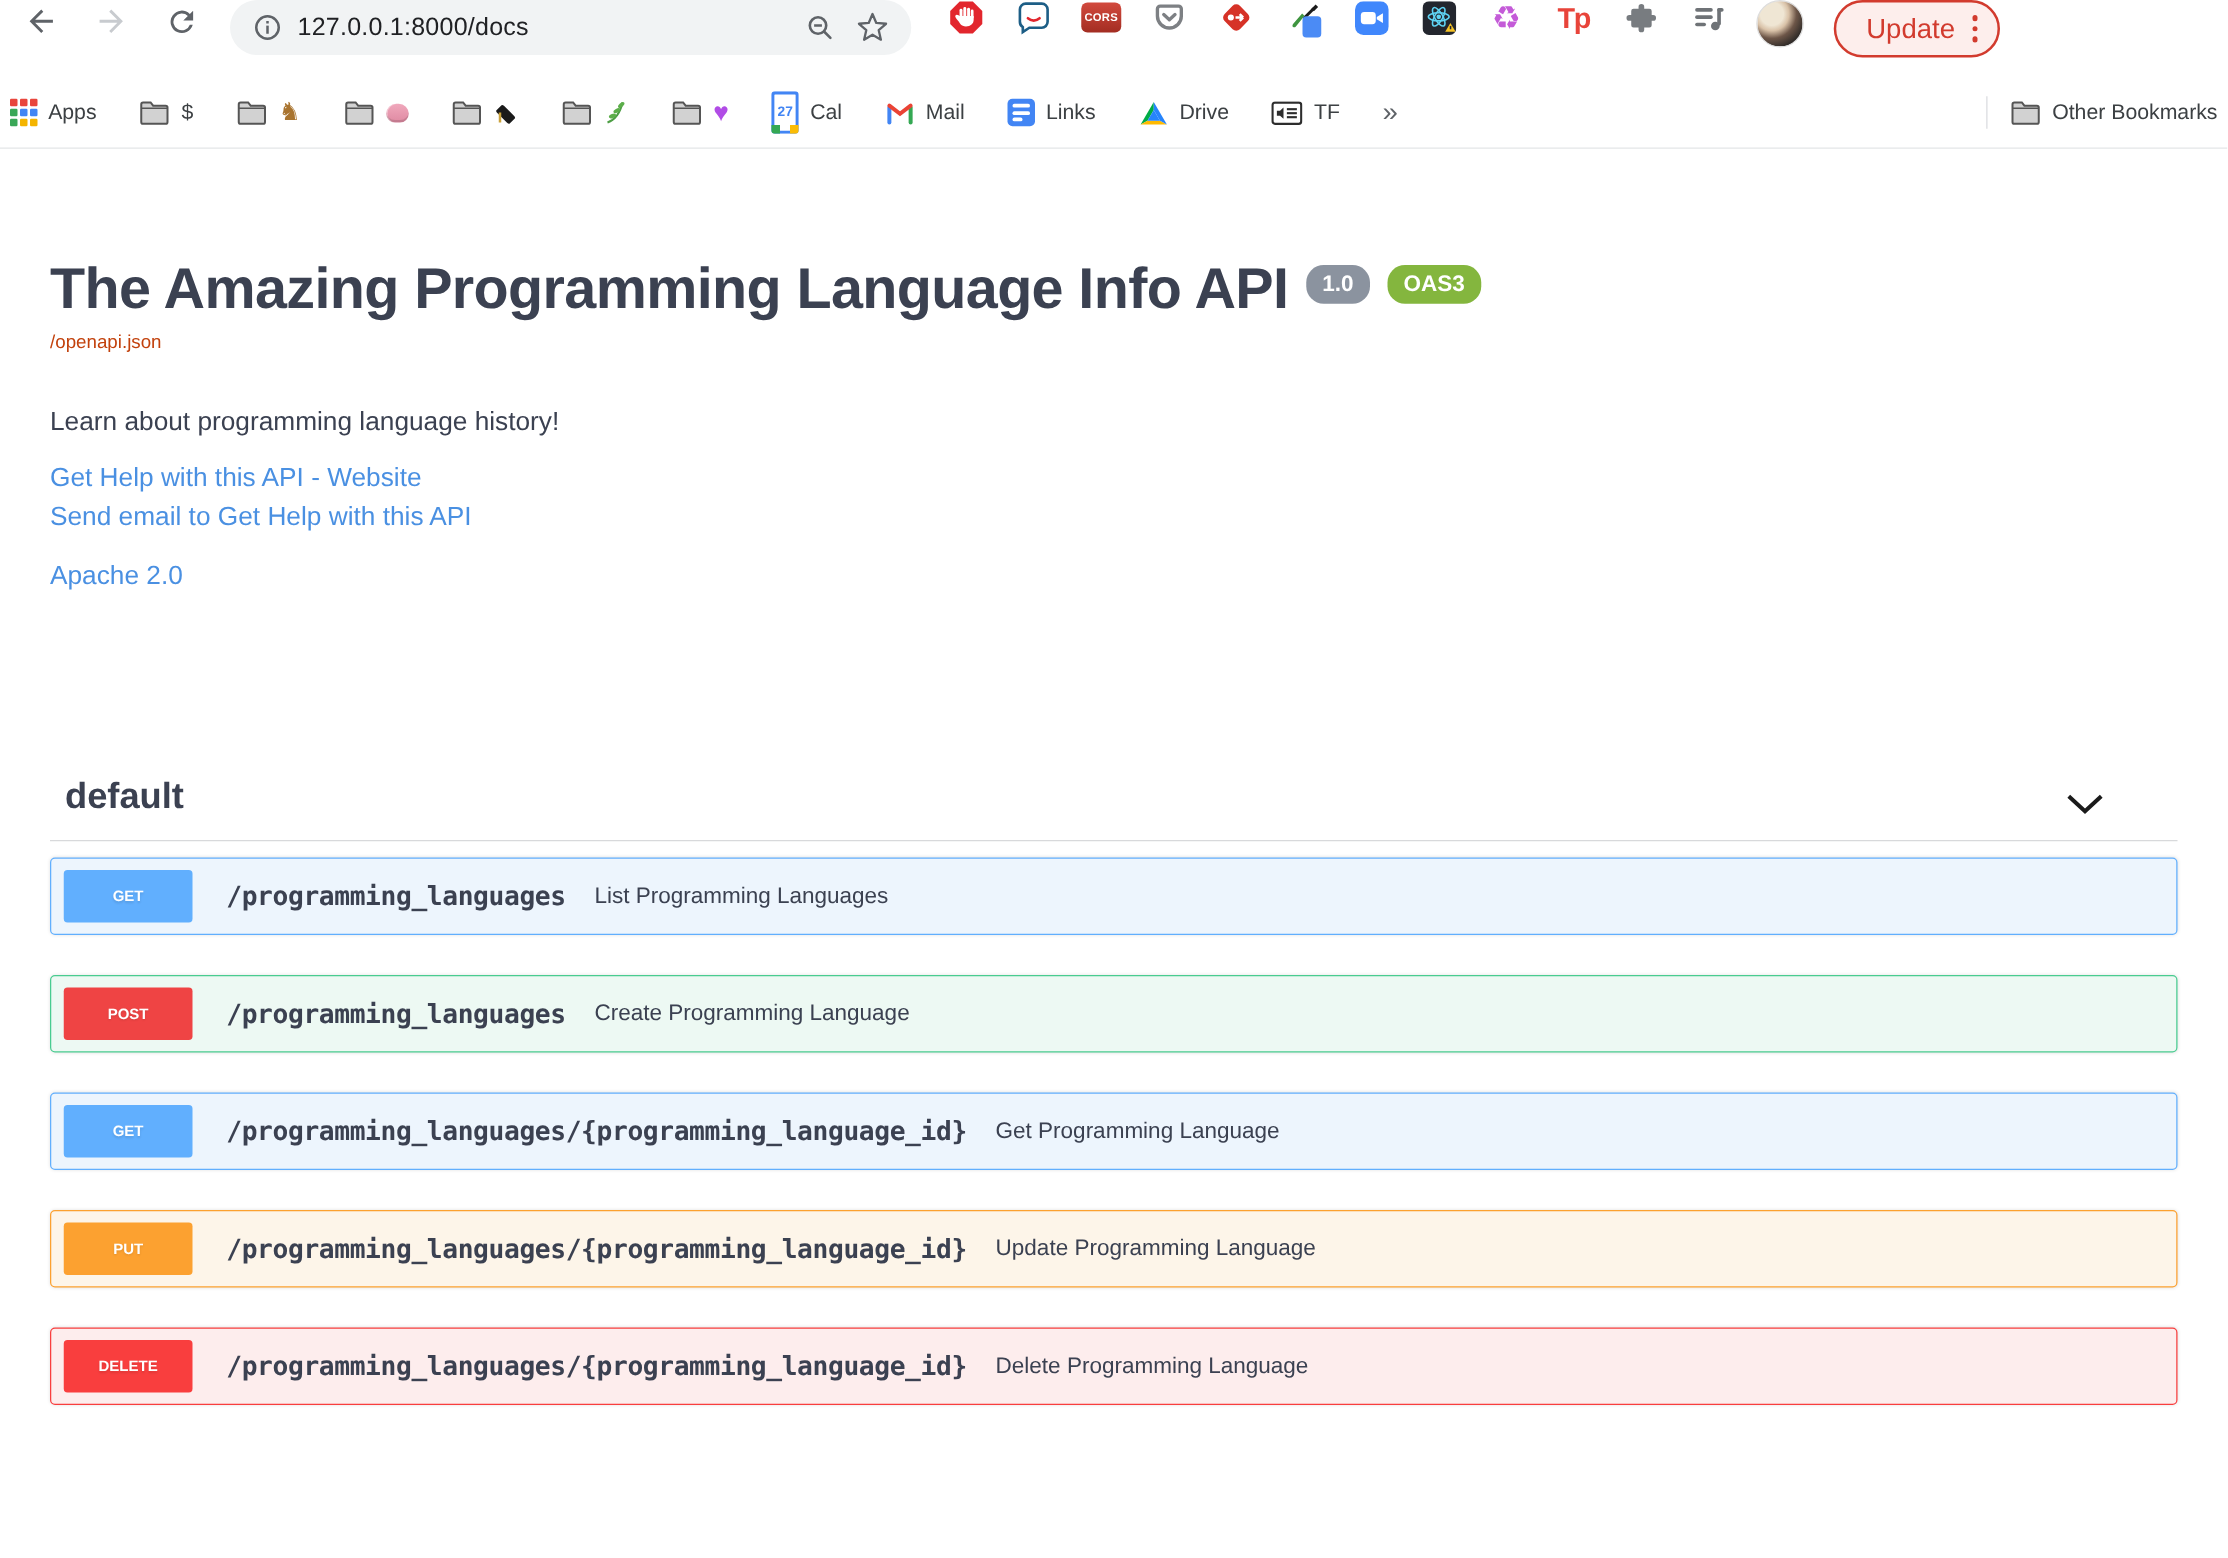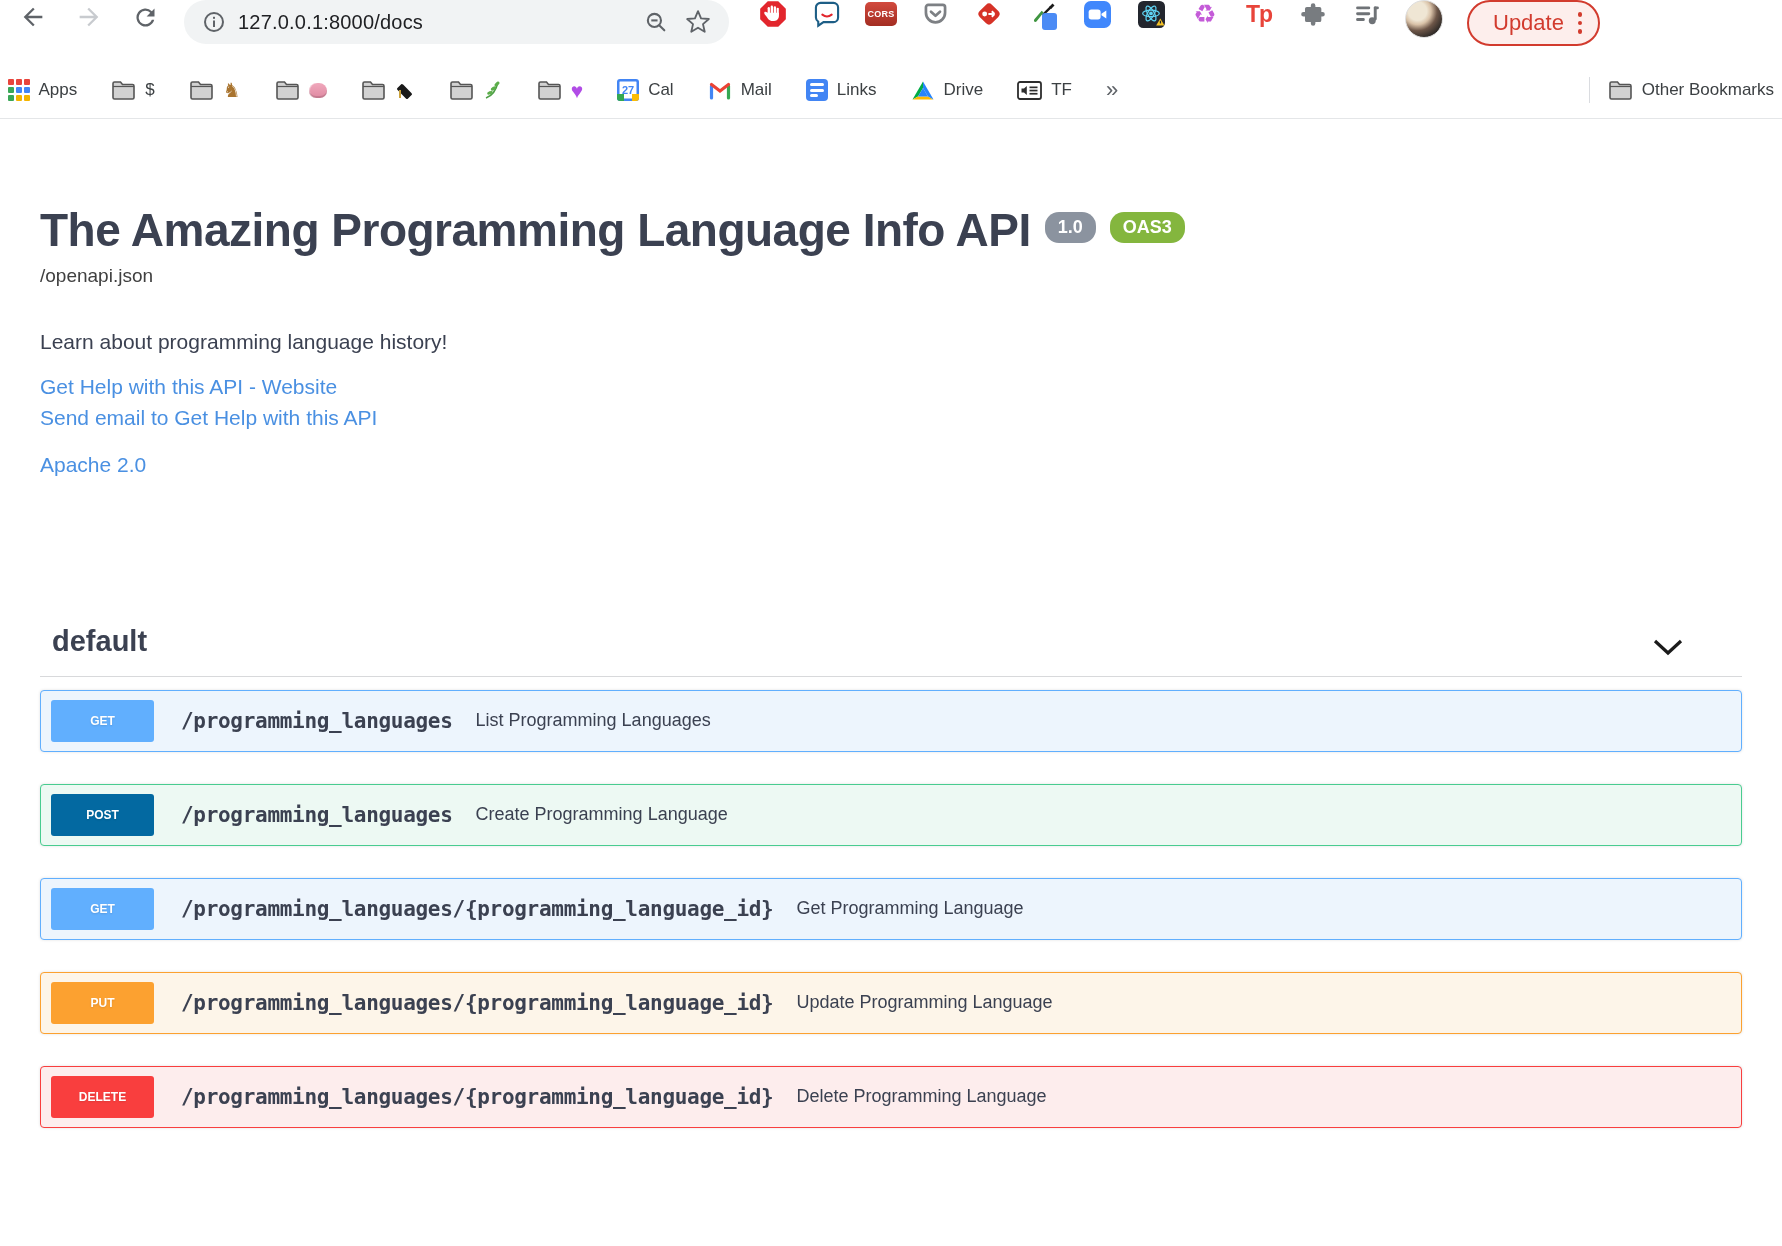--- a/index.html
+++ b/index.html
@@ -36,36 +36,36 @@
     box-shadow:inset 0 -2px 0 rgba(0,0,0,.12), inset 1px 0 0 rgba(255,255,255,.4); }
   .grad-cap { position:relative; width:20px; height:16px; }
   .grad-cap .board { position:absolute; left:2px; top:2px; width:15px; height:15px; background:#1a1a1a;
     transform:rotate(45deg) scaleY(.52); border-radius:2px; }
   .grad-cap .tassel { position:absolute; left:4px; top:8px; width:2px; height:8px; background:#caa23c; }
   .heart-glyph { color:#b14ce6; font-size:21px; line-height:1; }
   .horse-glyph { color:#a9742f; font-size:20px; line-height:1; }
   .bm-right { margin-left:auto; display:flex; align-items:center; gap:18px; }
   .vdiv { width:1px; height:26px; background:#dadce0; }
   .overflow-ch { font-size:22px; color:#5f6368; }
-  .cal-fav { position:relative; width:22px; height:22px; background:#fff; border-radius:3px;
+  .cal-fav { position:relative; width:22px; height:34px; background:#fff; border-radius:3px;
     box-shadow:inset 0 0 0 2.5px #4285f4; display:flex; align-items:center; justify-content:center;
     font-size:11px; font-weight:bold; color:#4285f4; overflow:hidden; }
   .cal-fav .g { position:absolute; left:0; bottom:0; width:7px; height:7px; background:#34a853; }
   .cal-fav .y { position:absolute; right:0; bottom:0; width:7px; height:7px; background:#fbbc05; }
   .links-fav { width:22px; height:22px; background:#4285f4; border-radius:4px; display:flex; flex-direction:column;
     justify-content:center; gap:2.5px; padding:0 4px; }
   .links-fav i { height:3px; background:#fff; border-radius:2px; }
   .links-fav i:last-child { width:60%; }
 
   
   .content { padding:0 40px; color:#3b4151; }
   .title-row { margin-top:85px; display:flex; align-items:flex-start; }
   .api-title { font-size:46px; font-weight:bold; color:#3b4151; line-height:1.15; letter-spacing:-.5px; }
   .badge { border-radius:14px; color:#fff; font-weight:bold; font-size:18px; padding:5px 13px; margin-left:14px; margin-top:8px; white-space:nowrap; }
-  .openapi-link { display:inline-block; margin-top:8px; font-size:19px; color:#404040; text-decoration:none; }
+  .openapi-link { display:inline-block; margin-top:8px; font-size:15px; color:#c2410c; text-decoration:none; }
   .api-desc { margin-top:43px; font-size:21px; }
   .link-line { display:block; font-size:21px; color:#4a90e2; text-decoration:none; }
   .lk-terms { margin-top:36px; }
   .lk-web { margin-top:21px; }
   .lk-email { margin-top:7px; }
   .lk-lic { margin-top:23px; }
 
   .section-header { margin-top:148px; display:flex; align-items:flex-end; justify-content:space-between;
     padding:0 58px 18px 12px; border-bottom:1px solid #d8d9db; }
   .section-title { font-size:29px; font-weight:bold; color:#3b4151; }
@@ -378,21 +378,21 @@
     </button>
   </div>
 
   <div class="opblock first" style="border-color: rgb(97, 175, 254); background: rgb(237, 245, 253);">
     <span class="method-badge" style="background: rgb(97, 175, 254);">GET</span>
     <span class="op-path">/programming_languages</span>
     <span class="op-summary">List Programming Languages</span>
   </div>
 
   <div class="opblock" style="border-color: rgb(73, 204, 144); background: rgb(237, 249, 243);">
-    <span class="method-badge" style="background: #0369a1;">POST</span>
+    <span class="method-badge" style="background: #ef4444;">POST</span>
     <span class="op-path">/programming_languages</span>
     <span class="op-summary">Create Programming Language</span>
   </div>
 
   <div class="opblock" style="border-color: rgb(97, 175, 254); background: rgb(237, 245, 253);">
     <span class="method-badge" style="background: rgb(97, 175, 254);">GET</span>
     <span class="op-path">/programming_languages/{programming_language_id}</span>
     <span class="op-summary">Get Programming Language</span>
   </div>
 

